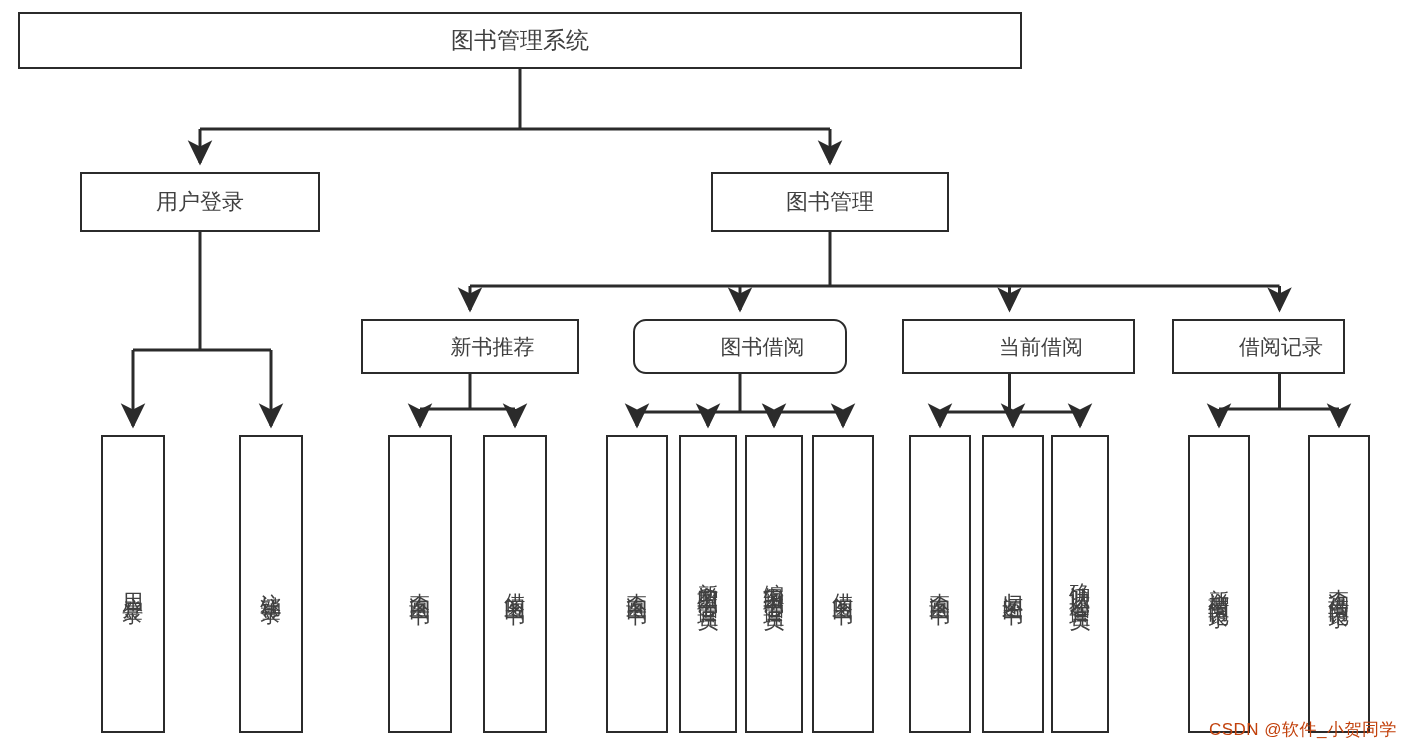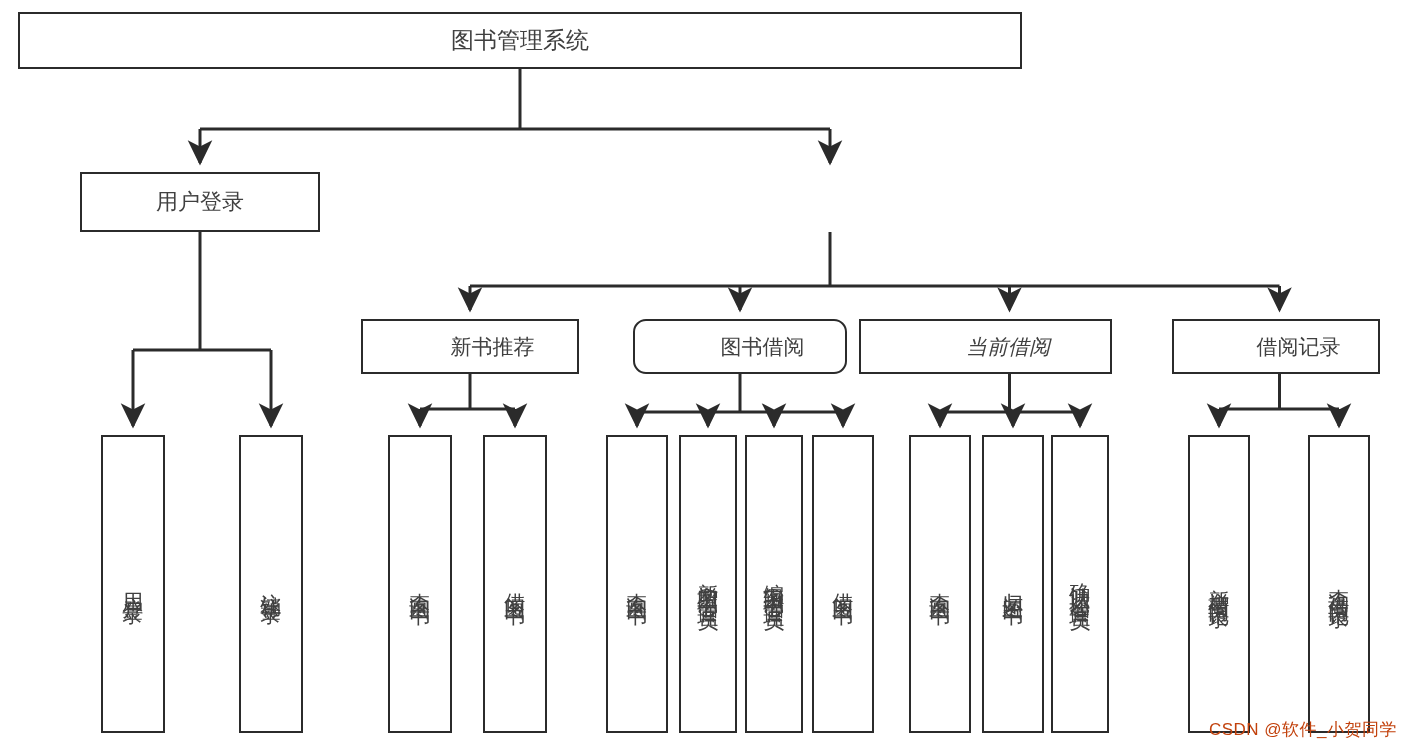--- a/index.html
+++ b/index.html
@@ -124,31 +124,34 @@
       </g>
   </svg>
 
   <div class="node level-0" style="left: 18px; top: 12px; width: 1004px; height: 57px;">
     <span class="htext">图书管理系统</span>
   </div>
 
   <div class="node level-1" style="left: 80px; top: 172px; width: 240px; height: 60px;">
     <span class="htext">用户登录</span>
   </div>
+  <div class="node level-1" style="left: 711px; top: 172px; width: 238px; height: 60px;">
+    <span class="htext">图书管理</span>
+  </div>
 
   <div class="node level-2" style="left: 361px; top: 319px; width: 218px; height: 55px;">
     <span class="htext">新书推荐</span>
   </div>
   <div class="node level-2" style="left: 633px; top: 319px; width: 214px; height: 55px; border-radius: 13px;">
     <span class="htext">图书借阅</span>
   </div>
-  <div class="node level-2" style="left: 859px; top: 319px; width: 253px; height: 55px; font-style: italic;">
+  <div class="node level-2" style="left: 902px; top: 319px; width: 233px; height: 55px;">
     <span class="htext">当前借阅</span>
   </div>
-  <div class="node level-2" style="left: 1172px; top: 319px; width: 208px; height: 55px;">
+  <div class="node level-2" style="left: 1172px; top: 319px; width: 173px; height: 55px;">
     <span class="htext">借阅记录</span>
   </div>
 
   <div class="node leaf" style="left: 101px; top: 435px; width: 64px; height: 298px;">
     <span class="vtext">用户登录</span>
   </div>
   <div class="node leaf" style="left: 239px; top: 435px; width: 64px; height: 298px;">
     <span class="vtext">注销登录</span>
   </div>
   <div class="node leaf" style="left: 388px; top: 435px; width: 64px; height: 298px;">

